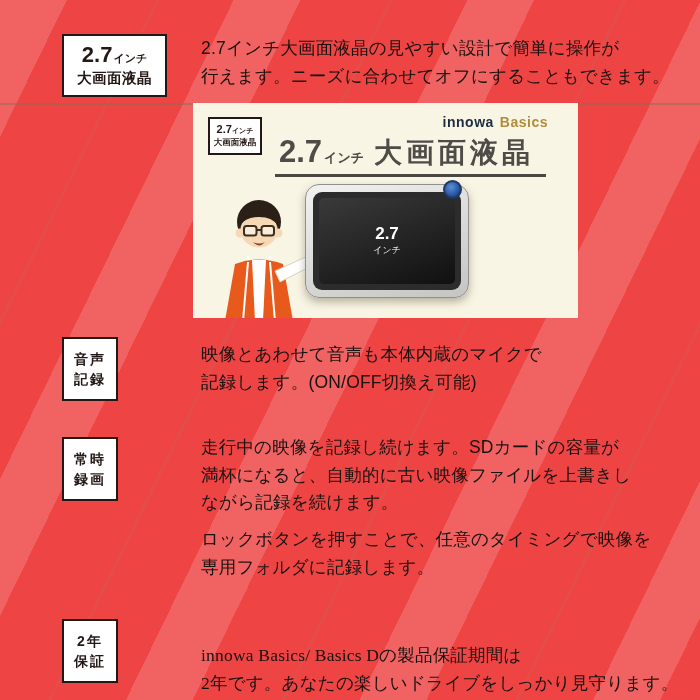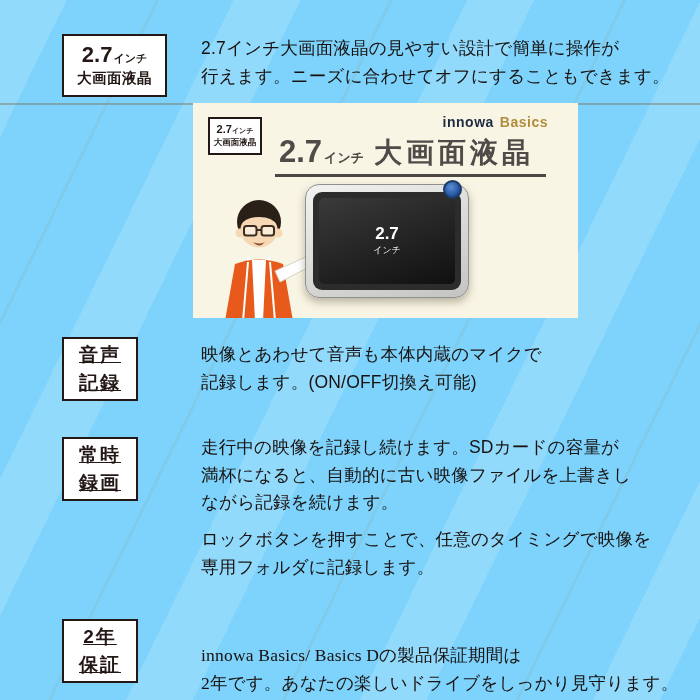--- a/index.html
+++ b/index.html
@@ -1,18 +1,18 @@
 <!DOCTYPE html>
 <html><head>
 <meta charset="utf-8">
 <style>
   html,body{margin:0;padding:0;}
   .canvas{
     position:relative;width:700px;height:700px;overflow:hidden;
-    background:#7dd3fc;
+    background:#ef4444;
     font-family:"Liberation Sans","DejaVu Sans",sans-serif;
     color:#231815;
   }
   .bg-stripes{
     position:absolute;inset:0;pointer-events:none;
     background:
       linear-gradient(rgba(125,112,84,.45),rgba(125,112,84,.45)) 0 103px/100% 2px no-repeat,
       repeating-linear-gradient(116deg,
         rgba(255,255,255,.16) 0 60px,
         rgba(255,255,255,0) 60px 140px,
@@ -20,21 +20,21 @@
         rgba(255,255,255,0) 143px 210px);
   }
 
   
   .badge{
     position:absolute;background:#ffffff;border:2.5px solid #231815;
     display:flex;flex-direction:column;align-items:center;justify-content:center;
     text-align:center;box-sizing:border-box;
   }
   .badge-wide{left:62px;top:34px;width:105px;height:63px;}
-  .badge-sq{left:62px;width:76px;height:64px;font-size:19px;font-weight:bold;line-height:1.45;letter-spacing:2px;white-space:pre-line;text-decoration:underline;}
+  .badge-sq{left:62px;width:56px;height:64px;font-size:14px;font-weight:bold;line-height:1.45;letter-spacing:2px;white-space:pre-line;}
   .badge-line1{display:flex;align-items:baseline;justify-content:center;font-weight:bold;line-height:1;}
   .badge-num{font-size:22px;}
   .badge-unit{font-size:11px;margin-left:1px;}
   .badge-label{font-size:14.5px;font-weight:bold;margin-top:3px;letter-spacing:0.5px;}
 
   
   .desc{
     position:absolute;left:193px;margin:8px;font-size:17.5px;line-height:27.5px;
     white-space:pre-line;letter-spacing:0.2px;color:#181210;
   }

